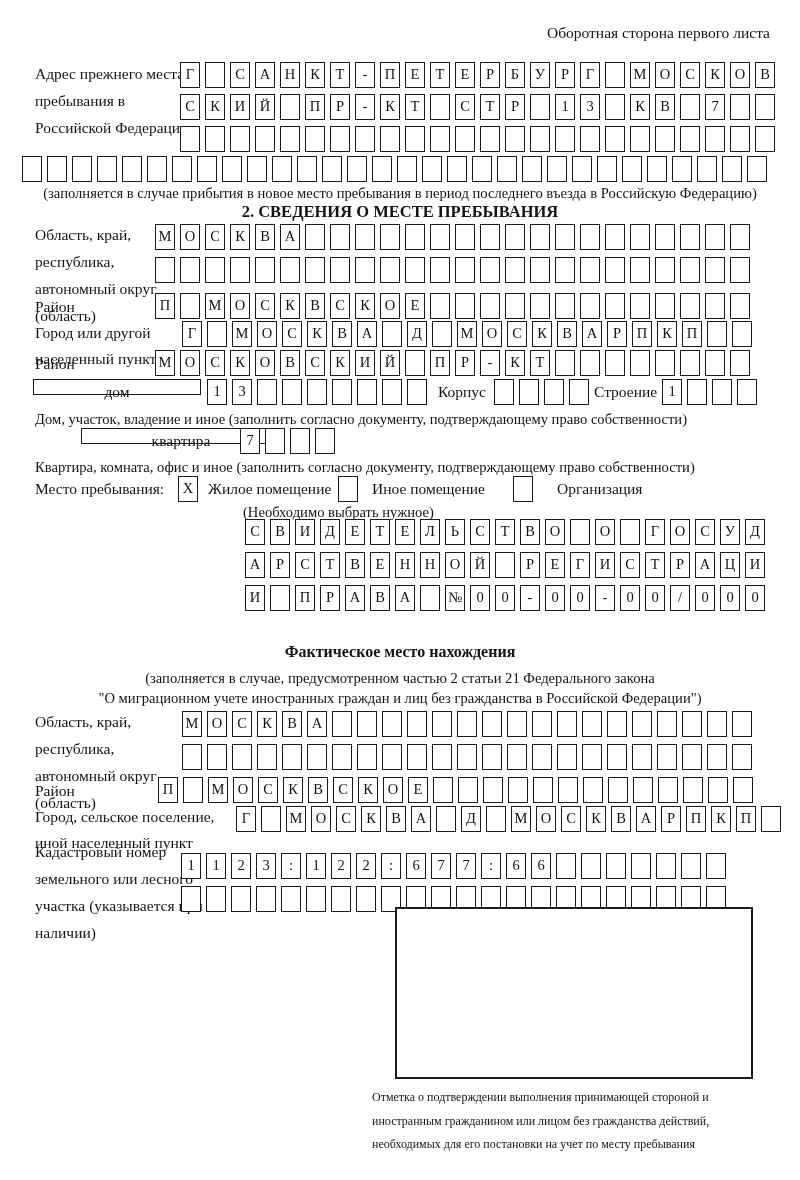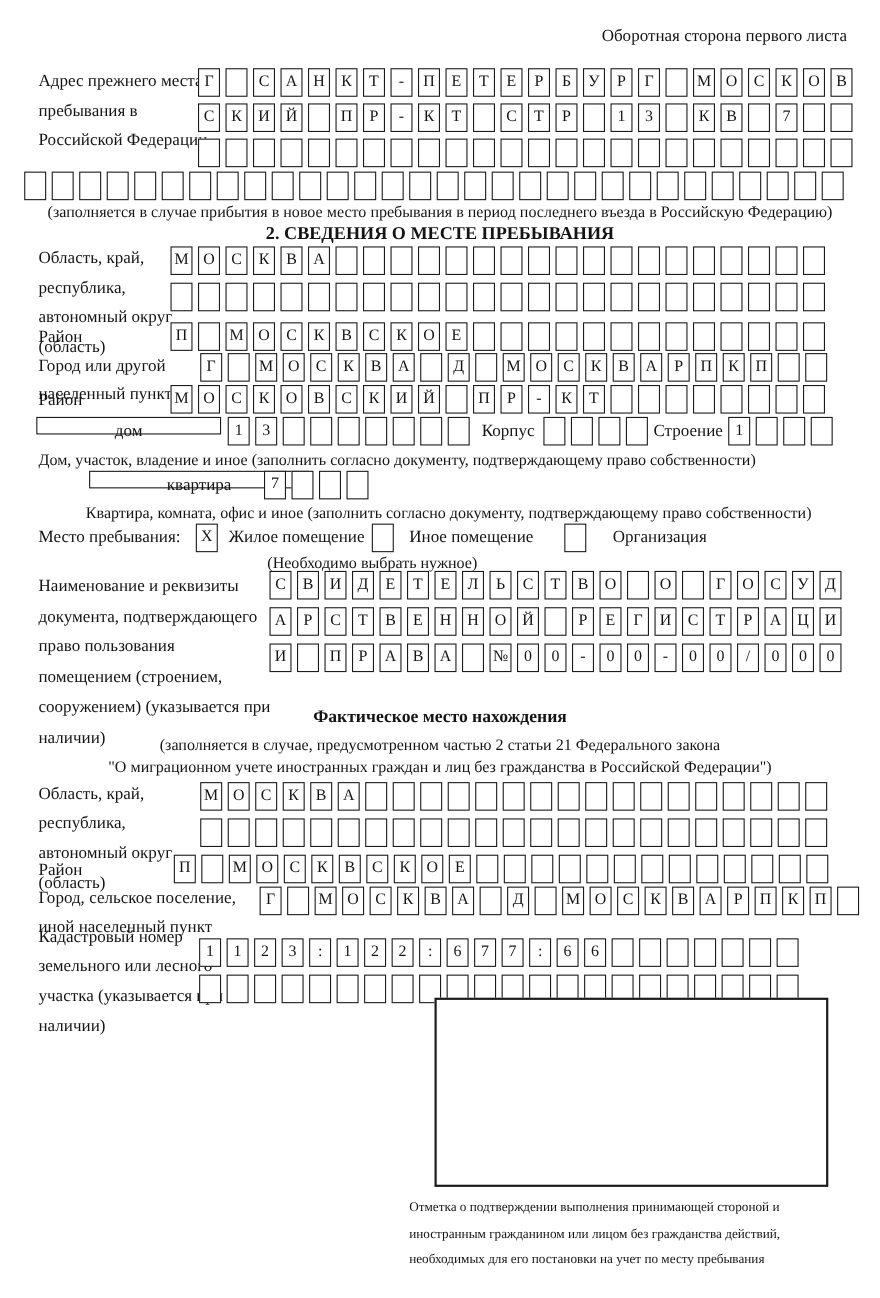--- a/index.html
+++ b/index.html
@@ -316,32 +316,31 @@
     </div>
   <div class="abs note" style="left:35px; top:410px;">Дом, участок, владение и иное (заполнить согласно документу, подтверждающему право собственности)</div>
 
   <div class="abs wbox" style="left:33px; top:428px; width:200px;margin-left:48px;">квартира</div>
   <div class="abs row" style="left:240px; top:428px;">
       <span class="box">7</span>
       <span class="box"></span>
       <span class="box"></span>
       <span class="box"></span>
     </div>
-  <div class="abs note" style="left:35px; top:458px;margin-left:43px;">Квартира, комната, офис и иное (заполнить согласно документу, подтверждающему право собственности)</div>
+  <div class="abs note" style="left:35px; top:458px;">Квартира, комната, офис и иное (заполнить согласно документу, подтверждающему право собственности)</div>
 
   <div class="abs inline-lbl" style="left:35px; top:476px;">Место пребывания:</div>
   <div class="abs box" style="left:178px; top:476px;">X</div>
   <div class="abs inline-lbl" style="left:208px; top:476px;">Жилое помещение</div>
   <div class="abs box" style="left:338px; top:476px;"></div>
   <div class="abs inline-lbl" style="left:372px; top:476px;">Иное помещение</div>
   <div class="abs box" style="left:513px; top:476px;"></div>
   <div class="abs inline-lbl" style="left:557px; top:476px;">Организация</div>
   <div class="abs note" style="left:243px; top:503px;">(Необходимо выбрать нужное)</div>
 
-  <div class="abs lbl" style="left:35px; top:519px; width:212px; line-height:27.5px;">Наименование и реквизиты документа, подтверждающего право пользования помещением (строением, сооружением) (указывается при наличии)</div>
   <div class="abs row" style="left:245px; top:519px;">
       <span class="box">С</span>
       <span class="box">В</span>
       <span class="box">И</span>
       <span class="box">Д</span>
       <span class="box">Е</span>
       <span class="box">Т</span>
       <span class="box">Е</span>
       <span class="box">Л</span>
       <span class="box">Ь</span>

